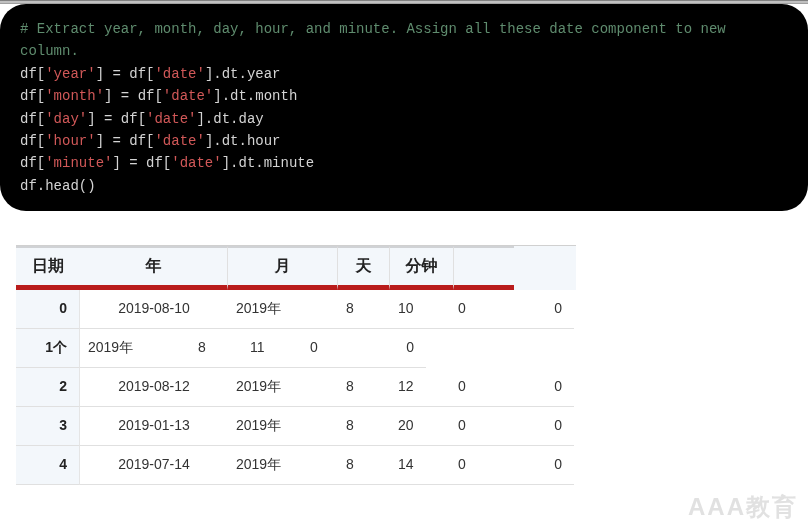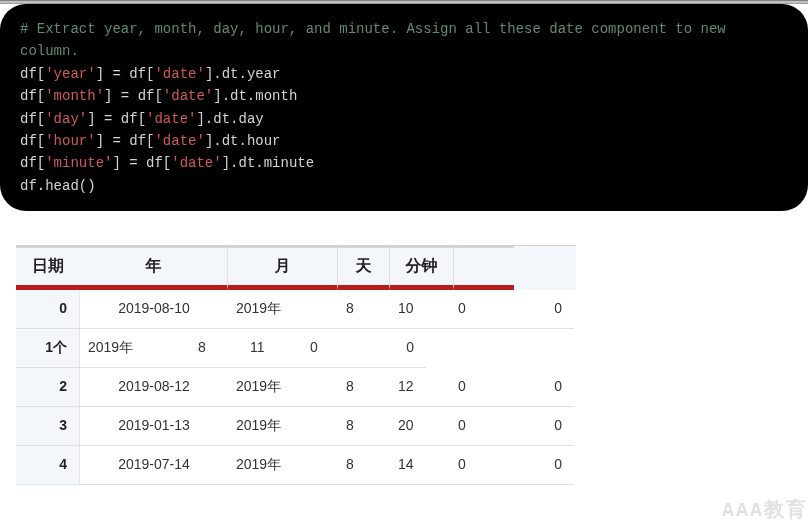--- a/index.html
+++ b/index.html
@@ -71,27 +71,27 @@
     .c-hour { width: 64px; text-align: left; }
     .c-min { width: 60px; text-align: right; padding-right: 12px; }
     .c-year-h { width: 110px; text-align: center; }
     .c-month-h { width: 52px; text-align: center; }
     .c-day-h { width: 60px; text-align: center; }
     .c-hour-h { width: 64px; text-align: center; }
     .c-min-h { width: 60px; text-align: center; }
 
     .watermark {
       position: absolute;
-      right: 0;
+      right: 10px;
       bottom: 6px;
       color: rgba(200,200,200,0.55);
-      font-size: 20px;
+      font-size: 24px;
       font-weight: bold;
       letter-spacing: 2px;
-      font-family: Liberation Mono, monospace;
+      font-family: Liberation Sans, sans-serif;
     }
   </style>
 </head>
 <body>
 
 <div class="top-border"></div>
 
 <div class="code-block"><span class="comment"># Extract year, month, day, hour, and minute. Assign all these date component to new column.</span>
 <span class="plain"><span>df[</span><span class="string">'year'</span><span>] = df[</span><span class="string">'date'</span><span>].dt.year</span></span>
 <span class="plain"><span>df[</span><span class="string">'month'</span><span>] = df[</span><span class="string">'date'</span><span>].dt.month</span></span>

